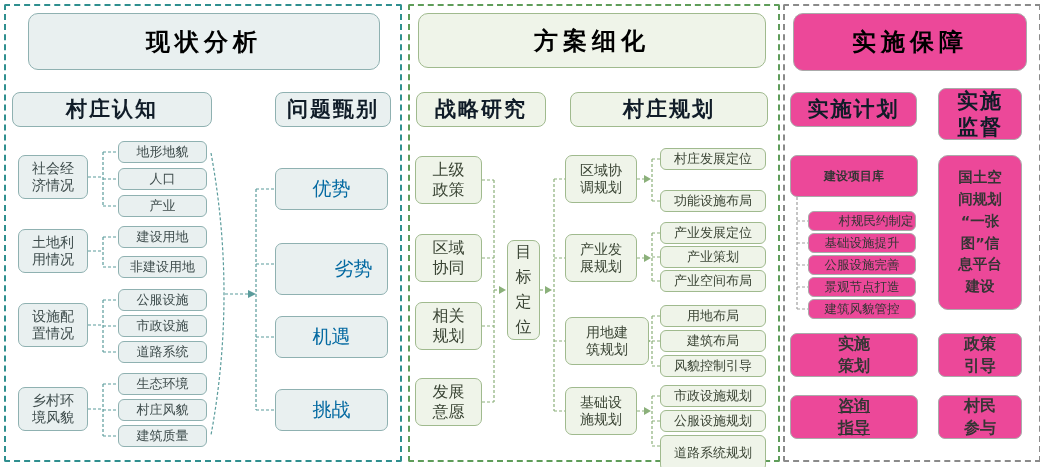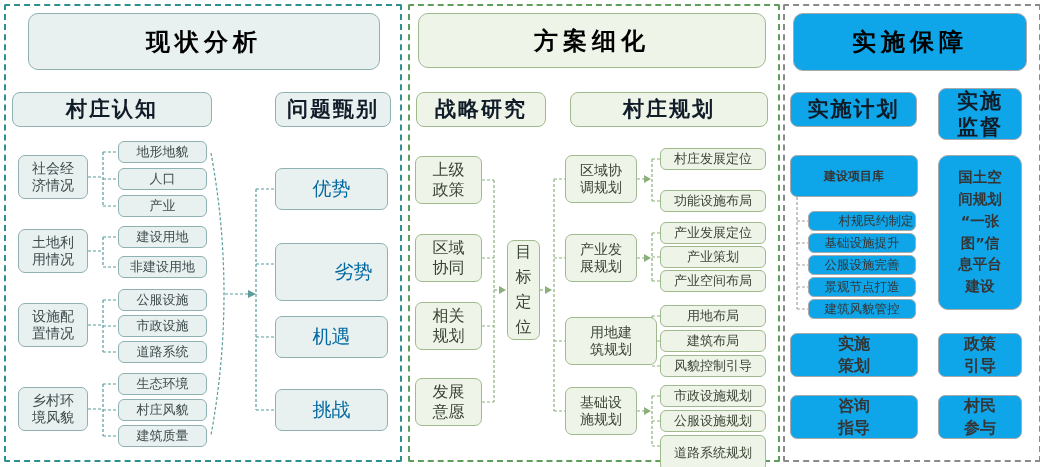--- a/index.html
+++ b/index.html
@@ -15,21 +15,21 @@
   .bx{
     position:absolute;z-index:2;box-sizing:border-box;
     display:flex;align-items:center;justify-content:center;
     text-align:center;white-space:pre-line;border-radius:7px;line-height:1.25;
   }
   
   .t{background:#e9f0f0;border:1.4px solid #8fb1b1;color:#3e4c4c;}
   
   .g{background:#eff4e9;border:1.4px solid #a0ba8e;color:#3a4434;}
   
-  .y{background:#0ea5e9;border:1.4px solid #aaaaaa;color:#353535;}
+  .y{background:#ec4899;border:1.4px solid #aaaaaa;color:#353535;}
   .title{font-size:24px;font-weight:bold;color:#000;letter-spacing:5px;border-radius:10px;}
   .hdr{font-size:21px;font-weight:bold;color:#101c28;letter-spacing:2px;border-radius:8px;}
   .fs13{font-size:13px;}
   .fs14{font-size:14px;}
   .fs16{font-size:16px;}
   .fs19{font-size:19px;color:#0369a1;}
   .lib{font-size:12px;font-weight:600;}
   .sup{font-size:16px;font-weight:600;line-height:1.35;}
   .plat{font-size:14.5px;font-weight:600;line-height:1.5;}
   .hub{line-height:1.55;font-size:16px;}
@@ -98,21 +98,21 @@
   <div class="bx t fs13 leaf" style="left:118px;top:226px;width:89px;height:22px;">建设用地</div>
   <div class="bx t fs13 leaf" style="left:118px;top:256px;width:89px;height:22px;">非建设用地</div>
   <div class="bx t fs13 leaf" style="left:118px;top:289px;width:89px;height:22px;">公服设施</div>
   <div class="bx t fs13 leaf" style="left:118px;top:315px;width:89px;height:22px;">市政设施</div>
   <div class="bx t fs13 leaf" style="left:118px;top:341px;width:89px;height:22px;">道路系统</div>
   <div class="bx t fs13 leaf" style="left:118px;top:373px;width:89px;height:22px;">生态环境</div>
   <div class="bx t fs13 leaf" style="left:118px;top:399px;width:89px;height:22px;">村庄风貌</div>
   <div class="bx t fs13 leaf" style="left:118px;top:425px;width:89px;height:22px;">建筑质量</div>
 
   <div class="bx t fs19" style="left:275px;top:168px;width:113px;height:42px;">优势</div>
-  <div class="bx t fs19" style="left:275px;top:243px;width:113px;height:58px;padding-left:44px;">劣势</div>
+  <div class="bx t fs19" style="left:275px;top:243px;width:113px;height:52px;padding-left:44px;">劣势</div>
   <div class="bx t fs19" style="left:275px;top:316px;width:113px;height:42px;">机遇</div>
   <div class="bx t fs19" style="left:275px;top:389px;width:113px;height:42px;">挑战</div>
 
   <div class="bx g title" style="left:418px;top:13px;width:348px;height:55px;">方案细化</div>
   <div class="bx g hdr" style="left:416px;top:92px;width:130px;height:35px;">战略研究</div>
   <div class="bx g hdr" style="left:570px;top:92px;width:198px;height:35px;">村庄规划</div>
 
   <div class="bx g fs16" style="left:415px;top:156px;width:67px;height:48px;">上级
 政策</div>
   <div class="bx g fs16" style="left:415px;top:234px;width:67px;height:48px;">区域
@@ -124,21 +124,21 @@
 
   <div class="bx g hub" style="left:507px;top:240px;width:33px;height:100px;">目
 标
 定
 位</div>
 
   <div class="bx g fs14" style="left:565px;top:155px;width:72px;height:48px;">区域协
 调规划</div>
   <div class="bx g fs14" style="left:565px;top:234px;width:72px;height:48px;">产业发
 展规划</div>
-  <div class="bx g fs14" style="left:565px;top:317px;width:92px;height:48px;">用地建
+  <div class="bx g fs14" style="left:565px;top:317px;width:84px;height:48px;">用地建
 筑规划</div>
   <div class="bx g fs14" style="left:565px;top:387px;width:72px;height:48px;">基础设
 施规划</div>
 
   <div class="bx g fs13 leaf" style="left:660px;top:148px;width:106px;height:22px;">村庄发展定位</div>
   <div class="bx g fs13 leaf" style="left:660px;top:190px;width:106px;height:22px;">功能设施布局</div>
   <div class="bx g fs13 leaf" style="left:660px;top:222px;width:106px;height:22px;">产业发展定位</div>
   <div class="bx g fs13 leaf" style="left:660px;top:246px;width:106px;height:22px;">产业策划</div>
   <div class="bx g fs13 leaf" style="left:660px;top:270px;width:106px;height:22px;">产业空间布局</div>
   <div class="bx g fs13 leaf" style="left:660px;top:305px;width:106px;height:22px;">用地布局</div>
@@ -163,20 +163,20 @@
 
   <div class="bx y plat" style="left:938px;top:155px;width:84px;height:155px;border-radius:10px;">国土空
 间规划
 “一张
 图”信
 息平台
 建设</div>
 
   <div class="bx y sup" style="left:790px;top:333px;width:128px;height:44px;">实施
 策划</div>
-  <div class="bx y sup" style="left:790px;top:395px;width:128px;height:44px;">咨询
+  <div class="bx y sup" style="left:790px;top:395px;width:128px;height:44px;text-decoration:underline;">咨询
 指导</div>
   <div class="bx y sup" style="left:938px;top:333px;width:84px;height:44px;">政策
 引导</div>
   <div class="bx y sup" style="left:938px;top:395px;width:84px;height:44px;">村民
 参与</div>
 
 </div>
 
 </body></html>

